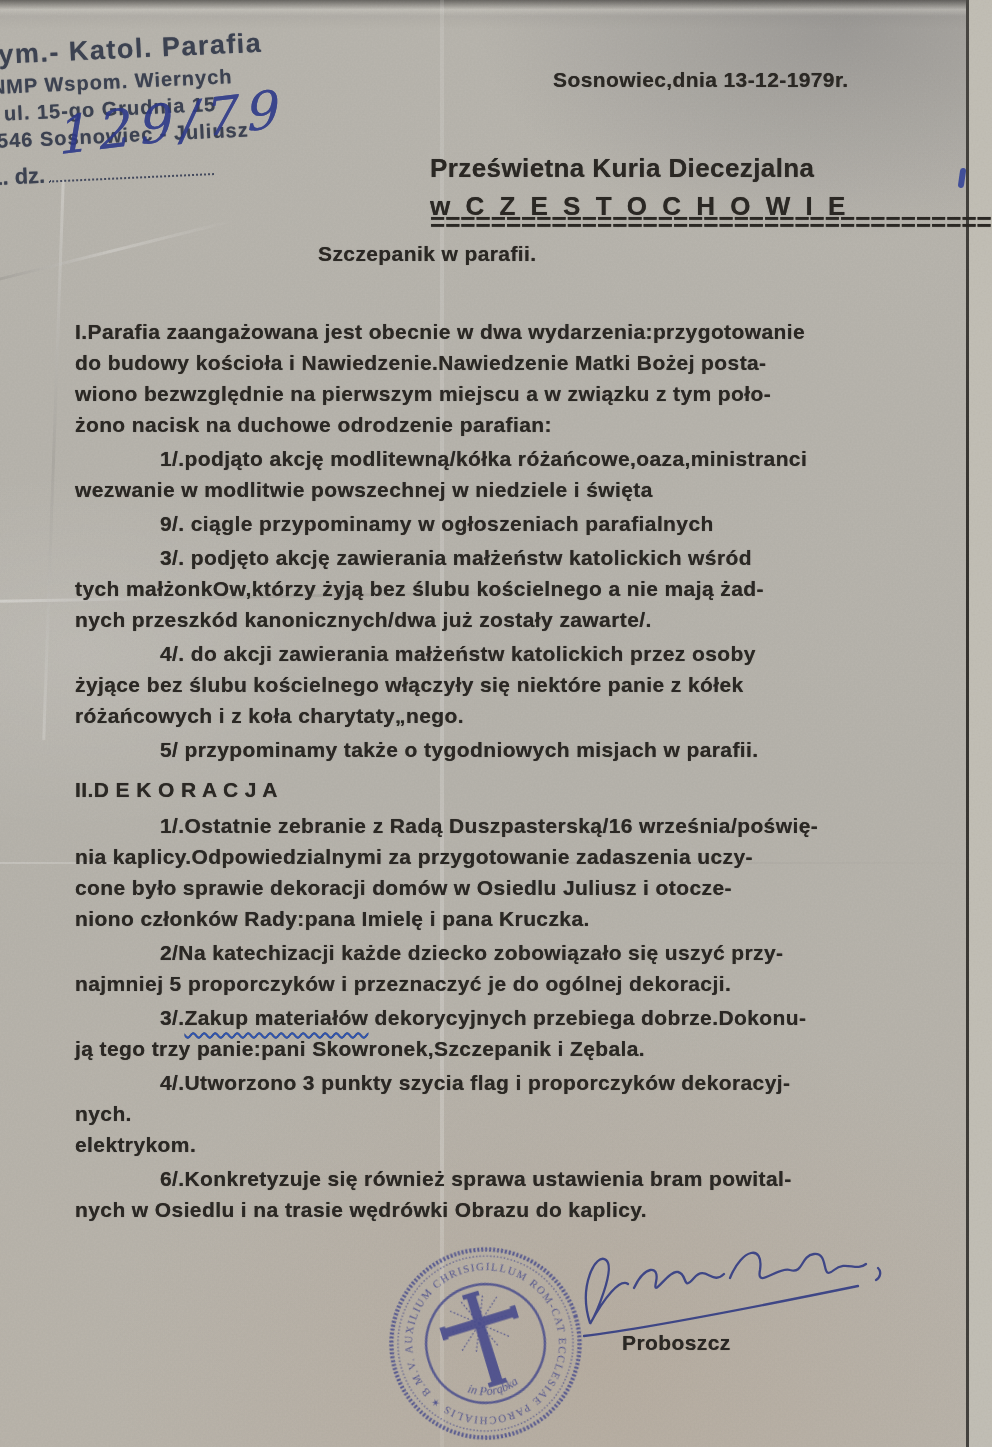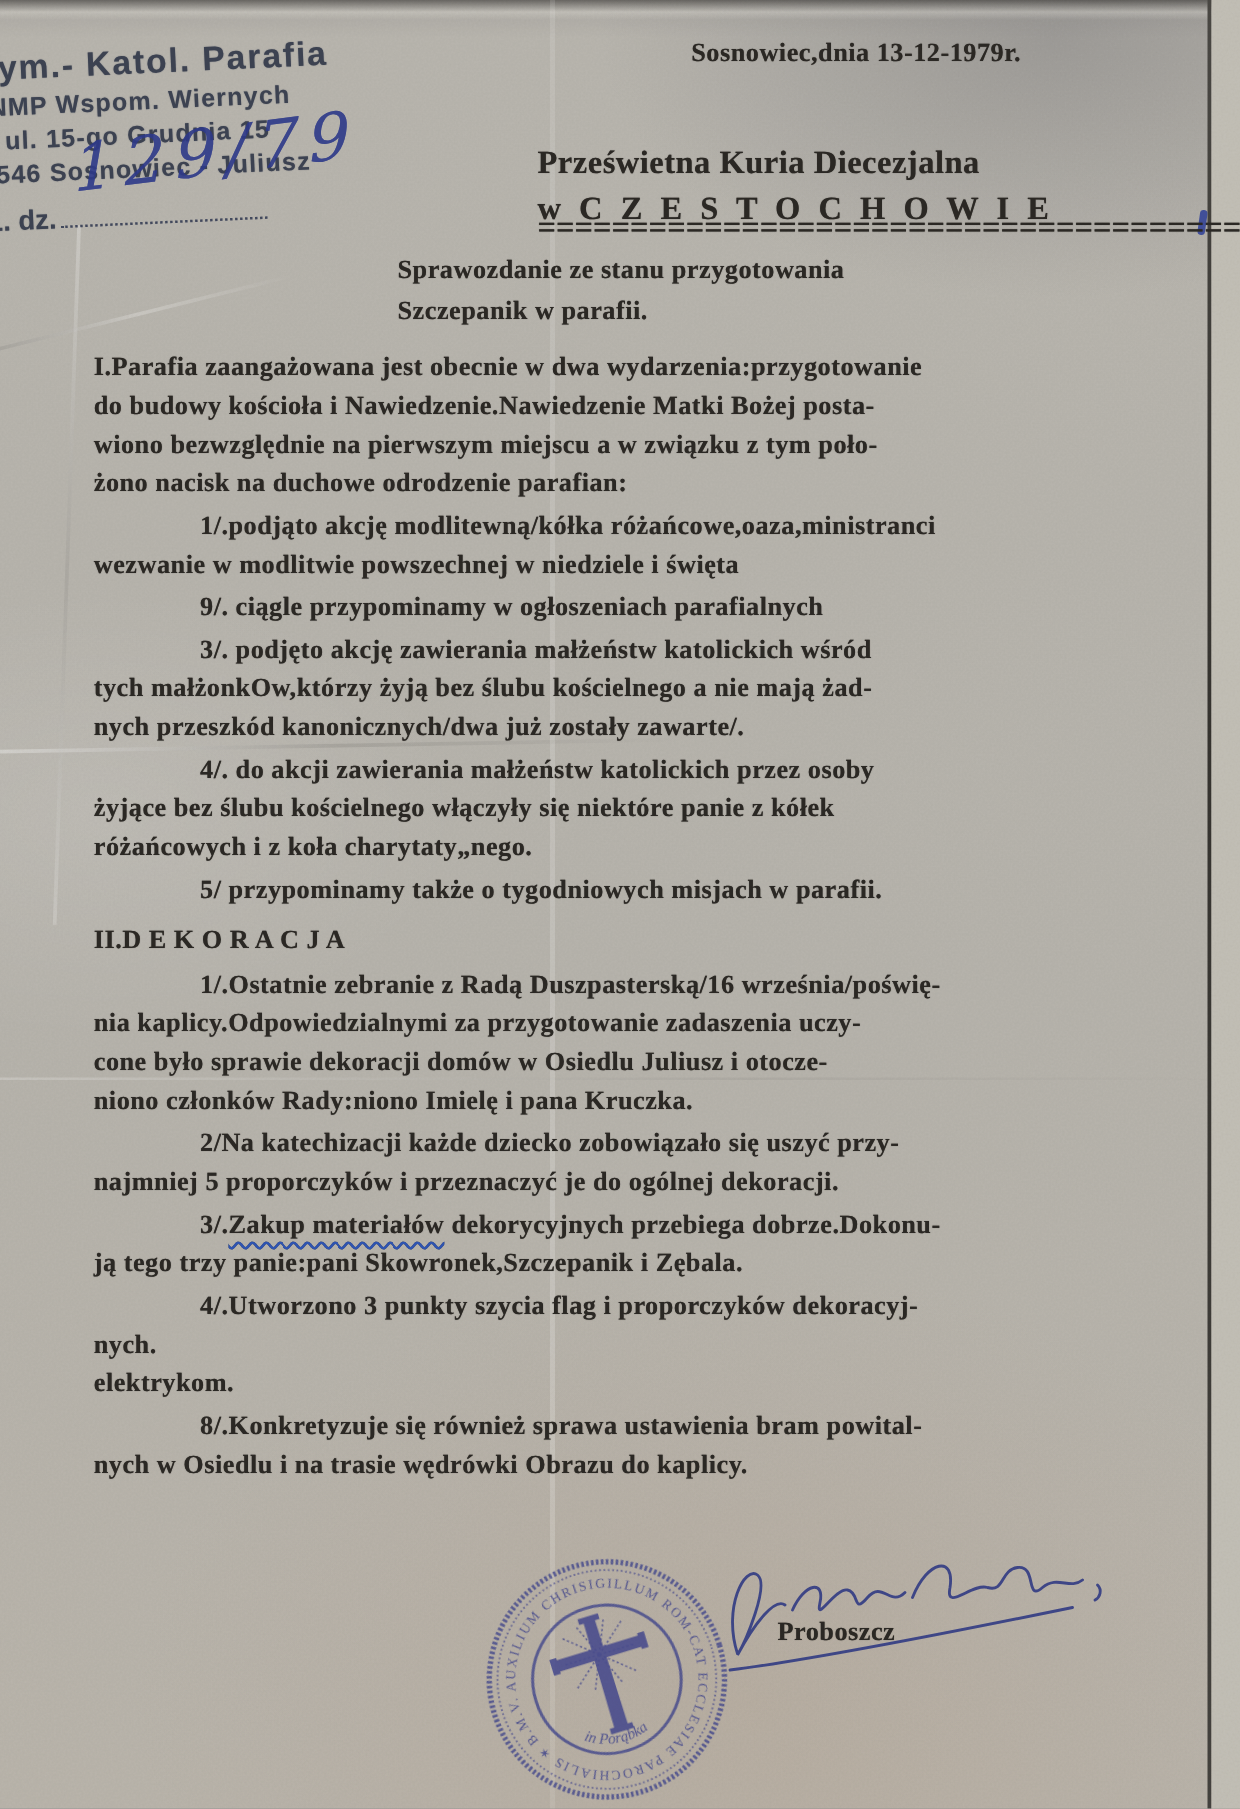--- a/index.html
+++ b/index.html
@@ -20,22 +20,22 @@
   .edge-right-strip{position:absolute;left:969px;top:0;width:23px;height:100%;background:#c3c0b7;}
   .blue-mark{position:absolute;left:959px;top:168px;width:6px;height:20px;background:#2e3f9a;border-radius:3px;transform:rotate(8deg);opacity:.85;}
   .crease{position:absolute;pointer-events:none;}
   .crease.h1{left:0;top:595px;width:55%;height:3px;background:linear-gradient(90deg,rgba(255,255,255,.35),rgba(90,88,84,.18),rgba(0,0,0,0));transform:rotate(-1deg);}
   .crease.h2{left:0;top:862px;width:100%;height:2px;background:linear-gradient(90deg,rgba(255,255,255,.22),rgba(120,118,112,.14) 60%,rgba(0,0,0,0));}
   .crease.v1{left:52px;top:180px;width:3px;height:560px;background:linear-gradient(180deg,rgba(255,255,255,.28),rgba(110,108,104,.14),rgba(255,255,255,.2));transform:rotate(2deg);}
   .crease.v2{left:440px;top:0;width:4px;height:100%;background:linear-gradient(180deg,rgba(255,255,255,.12),rgba(255,255,255,.22) 80%,rgba(255,255,255,.1));}
   .crease.d1{left:-20px;top:250px;width:260px;height:3px;background:linear-gradient(90deg,rgba(90,88,84,.2),rgba(255,255,255,.25),rgba(0,0,0,0));transform:rotate(-14deg);}
 
   
-  .tw{font-family:Liberation Serif, serif;font-weight:700;
-      color:#2b2824;letter-spacing:.4px;text-shadow:0 0 .7px rgba(43,40,36,.75);}
+  .tw{font-family:Liberation Sans, sans-serif;font-weight:700;
+      color:#2b2824;letter-spacing:.4px;text-shadow:0 0 .7px rgba(43,40,36,.75);margin-top:38px;}
   .body-text{position:absolute;left:75px;top:278px;width:895px;font-size:21px;line-height:31px;}
   .line{white-space:pre;}
   .ind{padding-left:85px;}
   .par{margin-top:3px;}
   .sec-head{margin-top:9px;}
   .after-head{margin-top:5px;}
 
   .dateline{position:absolute;left:553px;top:30px;font-size:21px;}
   .addressee{position:absolute;left:430px;top:115px;font-size:26px;}
   .addressee .spread{letter-spacing:4px;margin-top:7px;}
@@ -94,21 +94,20 @@
 
   <div class="dateline tw">Sosnowiec,dnia 13-12-1979r.</div>
 
   <div class="addressee tw">
     <div class="line">Prześwietna Kuria Diecezjalna</div>
     <div class="line spread">w C Z E S T O C H O W I E</div>
     <div class="line eqs">======================================</div>
   </div>
 
   <div class="doc-title tw">
-    <div class="line">Sprawozdanie ze stanu przygotowania</div>
     <div class="line">Szczepanik w parafii.</div>
   </div>
 
   <div class="body-text tw">
     <div class="line">I.Parafia zaangażowana jest obecnie w dwa wydarzenia:przygotowanie</div>
     <div class="line">do budowy kościoła i Nawiedzenie.Nawiedzenie Matki Bożej posta-</div>
     <div class="line">wiono bezwzględnie na pierwszym miejscu a w związku z tym poło-</div>
     <div class="line">żono nacisk na duchowe odrodzenie parafian:</div>
 
     <div class="line ind par">1/.podjąto akcję modlitewną/kółka różańcowe,oaza,ministranci</div>
@@ -124,34 +123,34 @@
     <div class="line">żyjące bez ślubu kościelnego włączyły się niektóre panie z kółek</div>
     <div class="line">różańcowych i z koła charytaty„nego.</div>
 
     <div class="line ind par">5/ przypominamy także o tygodniowych misjach w parafii.</div>
 
     <div class="line sec-head">II.D E K O R A C J A</div>
 
     <div class="line ind after-head">1/.Ostatnie zebranie z Radą Duszpasterską/16 września/poświę-</div>
     <div class="line">nia kaplicy.Odpowiedzialnymi za przygotowanie zadaszenia uczy-</div>
     <div class="line">cone było sprawie dekoracji domów w Osiedlu Juliusz i otocze-</div>
-    <div class="line">niono członków Rady:niono Imielę i pana Kruczka.</div>
+    <div class="line">niono członków Rady:pana Imielę i pana Kruczka.</div>
 
     <div class="line ind par">2/Na katechizacji każde dziecko zobowiązało się uszyć przy-</div>
     <div class="line">najmniej 5 proporczyków i przeznaczyć je do ogólnej dekoracji.</div>
 
     <div class="line ind par"><span>3/.</span><span class="pen-underline">Zakup materiałów</span><span> dekorycyjnych przebiega dobrze.Dokonu-</span></div>
     <div class="line">ją tego trzy panie:pani Skowronek,Szczepanik i Zębala.</div>
 
     <div class="line ind par">4/.Utworzono 3 punkty szycia flag i proporczyków dekoracyj-</div>
     <div class="line">nych.</div>
 
     <div class="line">elektrykom.</div>
 
-    <div class="line ind par">8/.Konkretyzuje się również sprawa ustawienia bram powital-</div>
+    <div class="line ind par">6/.Konkretyzuje się również sprawa ustawienia bram powital-</div>
     <div class="line">nych w Osiedlu i na trasie wędrówki Obrazu do kaplicy.</div>
   </div>
 
   <svg class="stamp-svg" width="215" height="207" viewBox="-110 -110 220 220">
     <g fill="none" stroke="#3a3f8c">
       <circle r="100" stroke-width="4.5" stroke-dasharray="2.2 2" opacity=".85"></circle>
       <circle r="93" stroke-width="1.6" stroke-dasharray="1.5 2.2" opacity=".7"></circle>
       <circle r="63" stroke-width="2.6" opacity=".85"></circle>
     </g>
     <defs>

